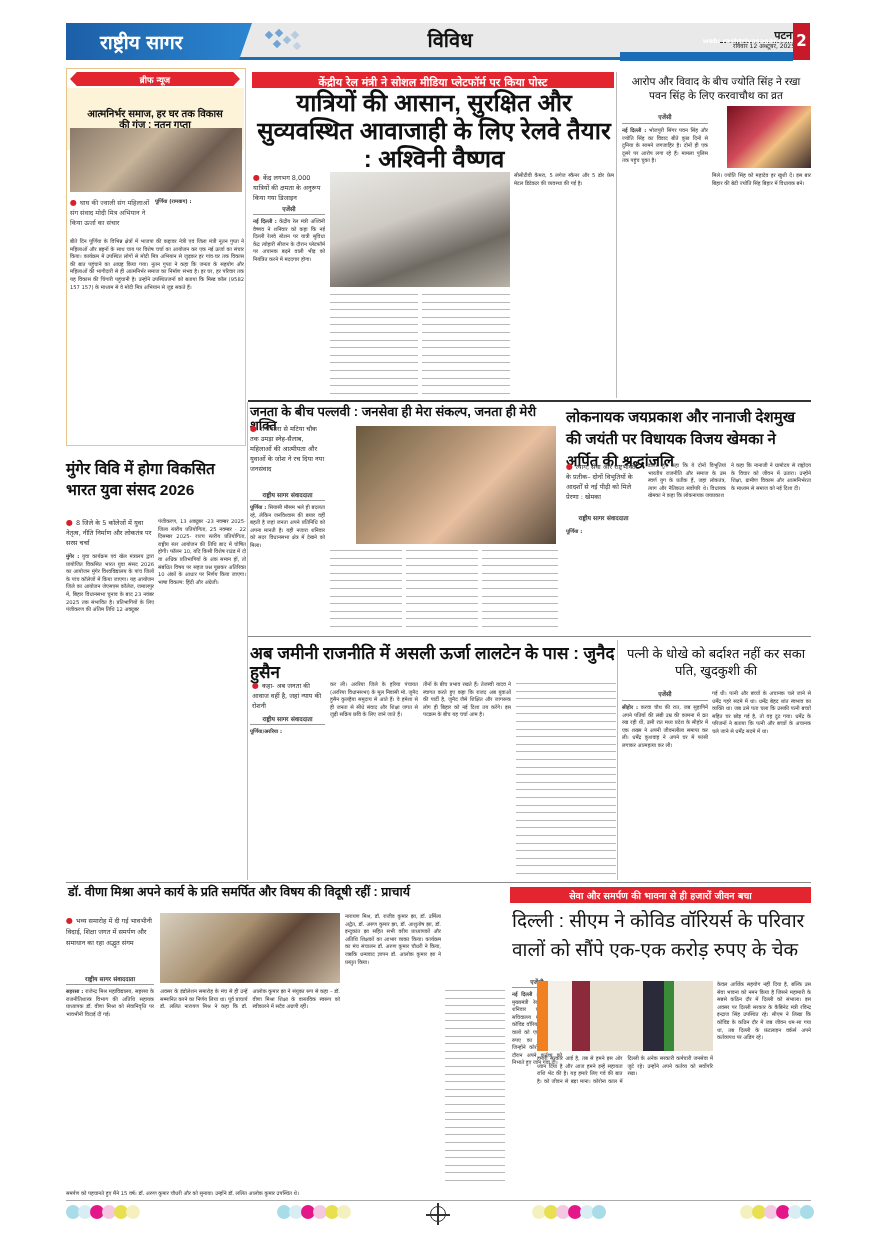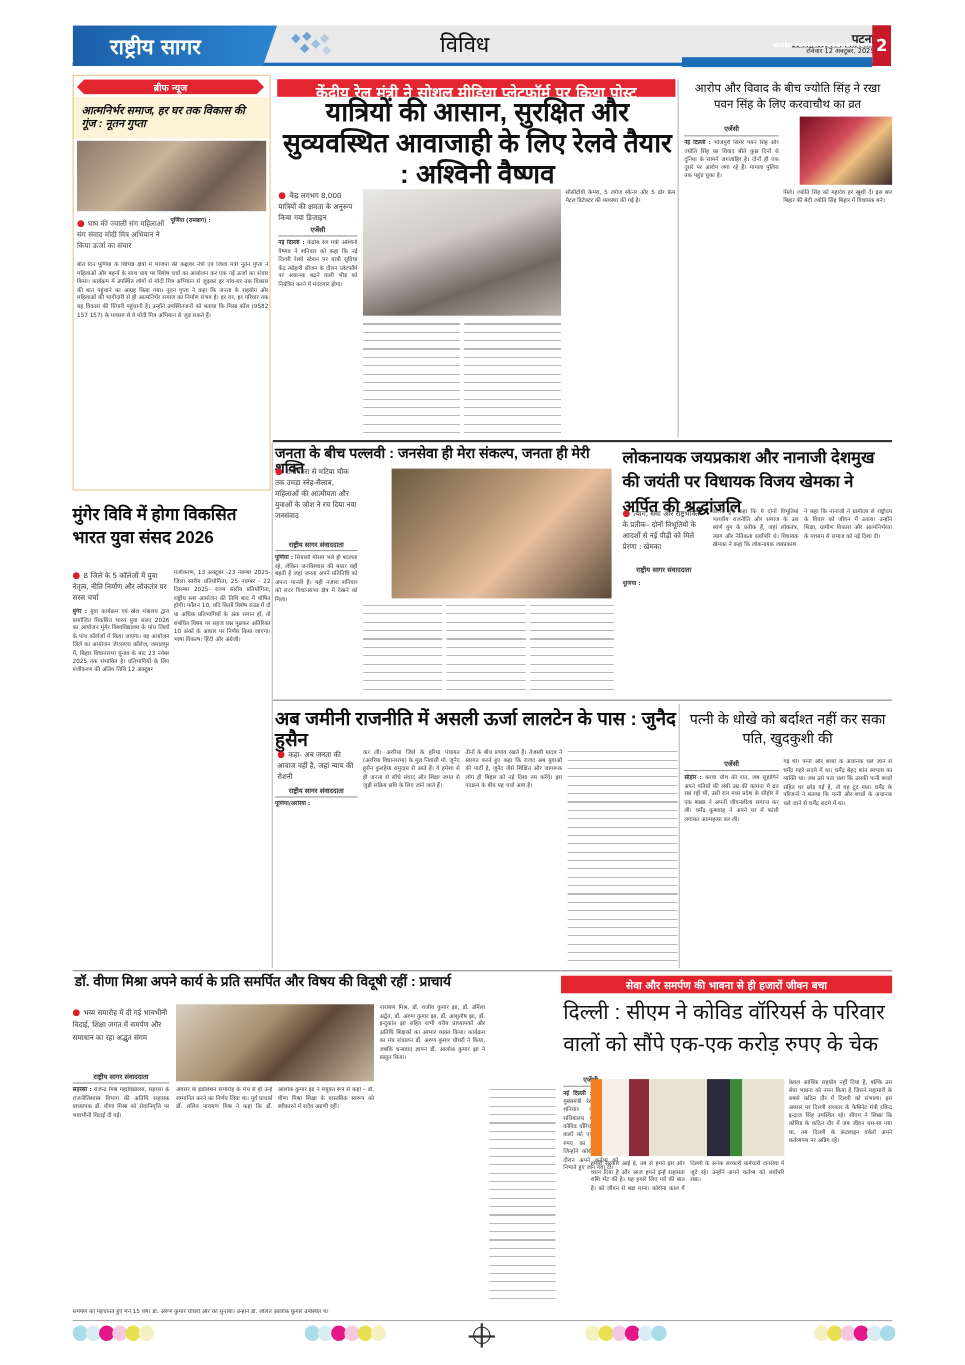--- a/index.html
+++ b/index.html
@@ -3,21 +3,21 @@
 <meta charset="utf-8">
 <style>
   * { box-sizing: border-box; margin: 0; padding: 0; }
   body { width: 877px; height: 1241px; background: #fff; position: relative; overflow: hidden; font-family: "DejaVu Sans", sans-serif; color: #222; }
   .abs { position: absolute; }
   
   .mast { left: 66px; top: 23px; width: 744px; height: 37px; background: #e9e9e9; border-bottom: 3px solid #1b6db5; }
   .mast-logo { left: 66px; top: 23px; width: 186px; height: 37px; background: linear-gradient(90deg,#1c5fa8,#2b85d0); color: #fff; font-weight: bold; font-size: 19px; padding: 6px 0 0 34px; clip-path: polygon(0 0, 100% 0, 93% 100%, 0 100%); }
   .mast-dots { left: 262px; top: 28px; width: 50px; height: 26px; }
   .mast-dots span { position: absolute; width: 6px; height: 6px; background: #6fa3d6; transform: rotate(45deg); }
-  .mast-section { left: 400px; top: 26px; width: 100px; font-size: 20px; font-weight: normal; color: #111; text-align: left; }
+  .mast-section { left: 400px; top: 26px; width: 100px; font-size: 20px; font-weight: bold; color: #111; text-align: center; }
   .mast-city { left: 720px; top: 27px; width: 75px; font-size: 11px; font-weight: bold; text-align: right; border-bottom: 1px solid #333; }
   .mast-date { left: 690px; top: 42px; width: 105px; font-size: 6px; text-align: right; }
   .mast-web { left: 670px; top: 53px; width: 130px; height: 10px; font-size: 6.5px; font-weight: bold; color: #fff; text-align: right; }
   .mast-page { left: 793px; top: 23px; width: 17px; height: 37px; background: #c8192a; color: #fff; font-weight: bold; font-size: 15px; text-align: center; padding-top: 9px; }
 
   .redbar { background: #e3252f; color: #fff; font-weight: bold; text-align: center; }
   .hl { font-family: "Liberation Sans Narrow","Liberation Sans", sans-serif; font-weight: bold; color: #111; line-height: 1.1; }
   .body-text { font-size: 5.2px; line-height: 7.6px; color: #333; text-align: justify; }
   .rule { background: #999; height: 1px; }
   .photo { background: linear-gradient(135deg,#8a7a6a,#c8b49a 40%,#6e5e52 70%,#b89c84); }
@@ -42,30 +42,30 @@
     <span style="left:32px;top:15px;opacity:.3"></span>
 </div>
 <div class="abs mast-section">विविध</div>
 <div class="abs mast-city">पटना</div>
 <div class="abs mast-date">रविवार 12 अक्टूबर, 2025</div>
 <div class="abs" style="left:620px;top:52px;width:173px;height:9px;background:#1b6db5"></div>
 <div class="abs mast-web" style="left:663px;top:37px;">web: rashtriyasagar.com</div>
 <div class="abs mast-page">2</div>
 
 <div class="abs redbar" style="left:70px;top:72px;width:170px;height:14px;font-size:8.5px;padding-top:2px;clip-path:polygon(4% 0,96% 0,100% 50%,96% 100%,4% 100%,0 50%);">ब्रीफ न्यूज</div>
-<div class="abs hl" style="left:66px;top:88px;width:178px;font-size:10px;text-align:left;background:#fdf3d8;padding:8px;font-style:italic;">आत्मनिर्भर समाज, हर घर तक विकास की गूंज : नूतन गुप्ता</div>
+<div class="abs hl" style="left:66px;top:88px;width:178px;font-size:10px;text-align:center;background:#fdf3d8;padding:20px;">आत्मनिर्भर समाज, हर घर तक विकास की गूंज : नूतन गुप्ता</div>
 <div class="abs photo" style="left:70px;top:128px;width:172px;height:64px;"></div>
 <div class="abs bullet" style="left:70px;top:198px;width:82px;font-size:6.5px;line-height:10px;color:#444;">घाघ की ज्वाली संग महिलाओं संग संवाद मोदी मित्र अभियान ने किया ऊर्जा का संचार</div>
 <div class="abs body-text" style="left:155px;top:198px;width:88px;">
   <b>पूर्णिया (रामबाग) :</b>
 </div>
 <div class="abs body-text" style="left:70px;top:238px;width:174px;height:140px;overflow:hidden;">बीते दिन पूर्णिया के विभिन्न क्षेत्रों में भाजपा की कद्दावर नेत्री एवं जिला मंत्री नूतन गुप्ता ने महिलाओं और बहनों के साथ चाय पर विशेष चर्चा का आयोजन कर एक नई ऊर्जा का संचार किया। कार्यक्रम में उपस्थित लोगों से मोदी मित्र अभियान से जुड़कर हर गांव-घर तक विकास की बात पहुंचाने का आग्रह किया गया। नूतन गुप्ता ने कहा कि जनता के सहयोग और महिलाओं की भागीदारी से ही आत्मनिर्भर समाज का निर्माण संभव है। हर घर, हर परिवार तक यह विकास की चिंगारी पहुंचानी है। उन्होंने उपस्थितजनों को बताया कि मिस्ड कॉल (9582 157 157) के माध्यम से वे मोदी मित्र अभियान से जुड़ सकते हैं।</div>
 <div class="abs" style="left:66px;top:68px;width:180px;height:378px;border:1px solid #e6c68a;"></div>
 
-<div class="abs redbar" style="left:252px;top:72px;width:362px;height:16px;font-size:14px;padding-top:2px;">केंद्रीय रेल मंत्री ने सोशल मीडिया प्लेटफॉर्म पर किया पोस्ट</div>
+<div class="abs redbar" style="left:252px;top:72px;width:362px;height:16px;font-size:11px;padding-top:2px;">केंद्रीय रेल मंत्री ने सोशल मीडिया प्लेटफॉर्म पर किया पोस्ट</div>
 <div class="abs hl" style="left:254px;top:89px;width:360px;font-size:24px;text-align:center;line-height:28px;">यात्रियों की आसान, सुरक्षित और सुव्यवस्थित आवाजाही के लिए रेलवे तैयार : अश्विनी वैष्णव</div>
 <div class="abs bullet" style="left:253px;top:173px;width:72px;font-size:6.5px;line-height:10px;">केंद्र लगभग 8,000 यात्रियों की क्षमता के अनुरूप किया गया डिजाइन</div>
 <div class="abs agency" style="left:253px;top:205px;width:72px;">एजेंसी</div>
 <div class="abs rule" style="left:253px;top:214px;width:72px;"></div>
 <div class="abs body-text" style="left:253px;top:218px;width:72px;height:180px;overflow:hidden;">
   <b>नई दिल्ली :</b> <span>केंद्रीय रेल मंत्री अश्विनी वैष्णव ने शनिवार को कहा कि नई दिल्ली रेलवे स्टेशन पर यात्री सुविधा केंद्र त्योहारी सीजन के दौरान प्लेटफॉर्म पर अचानक बढ़ने वाली भीड़ को नियंत्रित करने में मददगार होगा।</span>
 </div>
 <div class="abs photo" style="left:330px;top:172px;width:180px;height:115px;background:linear-gradient(160deg,#e8e8e4,#cfcac4 40%,#6e6a62 70%,#b8b2a8);"></div>
 <div class="abs col-lines" style="left:330px;top:292px;width:88px;height:104px;"></div>
 <div class="abs col-lines" style="left:422px;top:292px;width:88px;height:104px;"></div>

